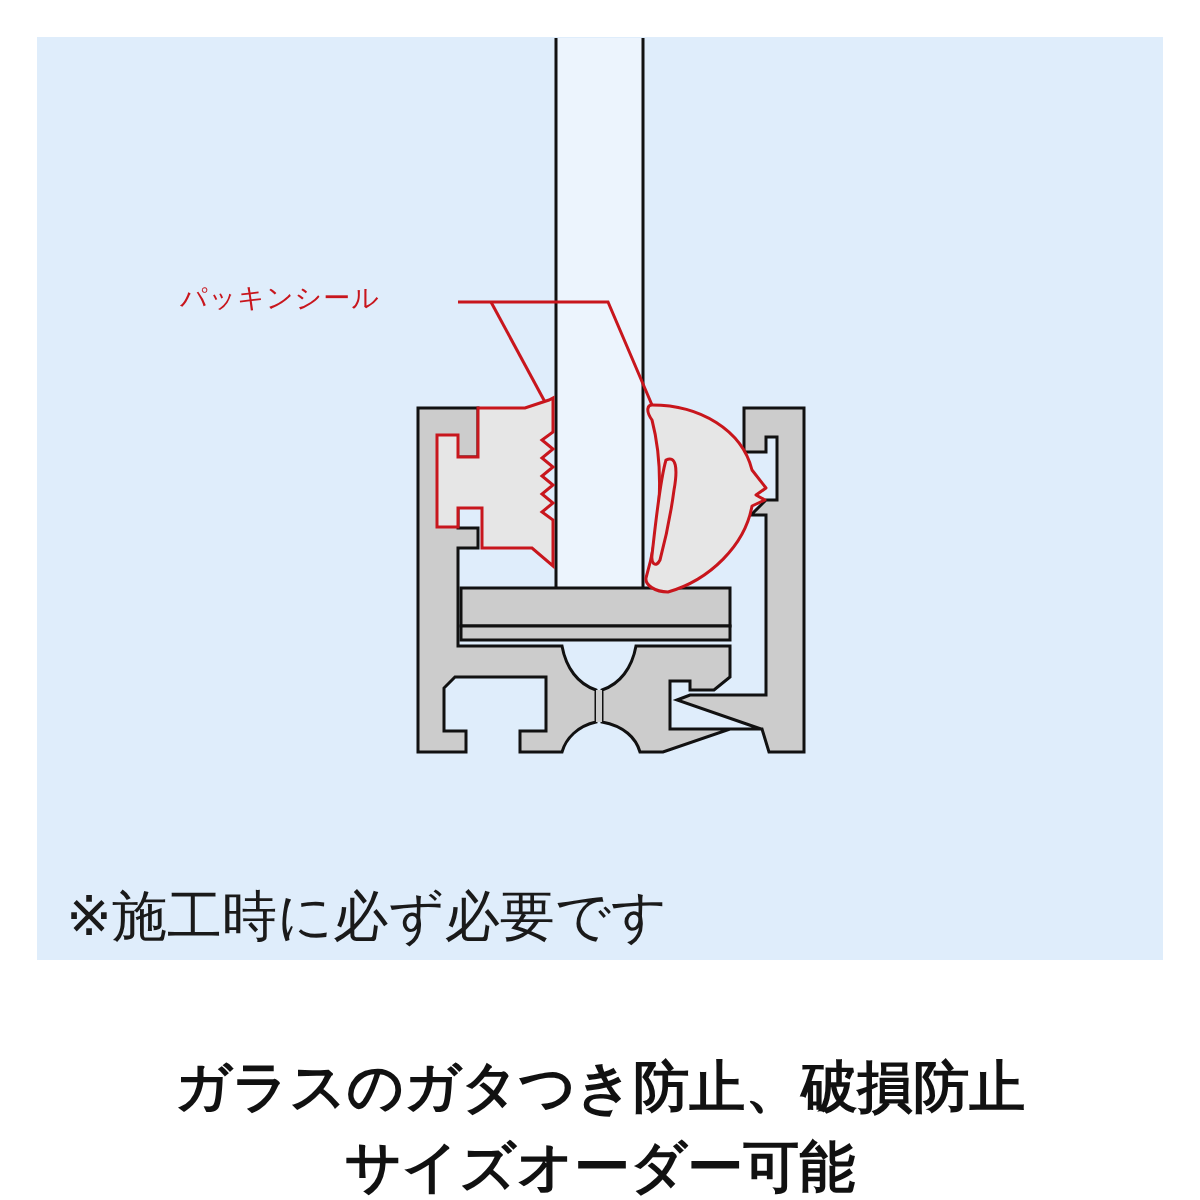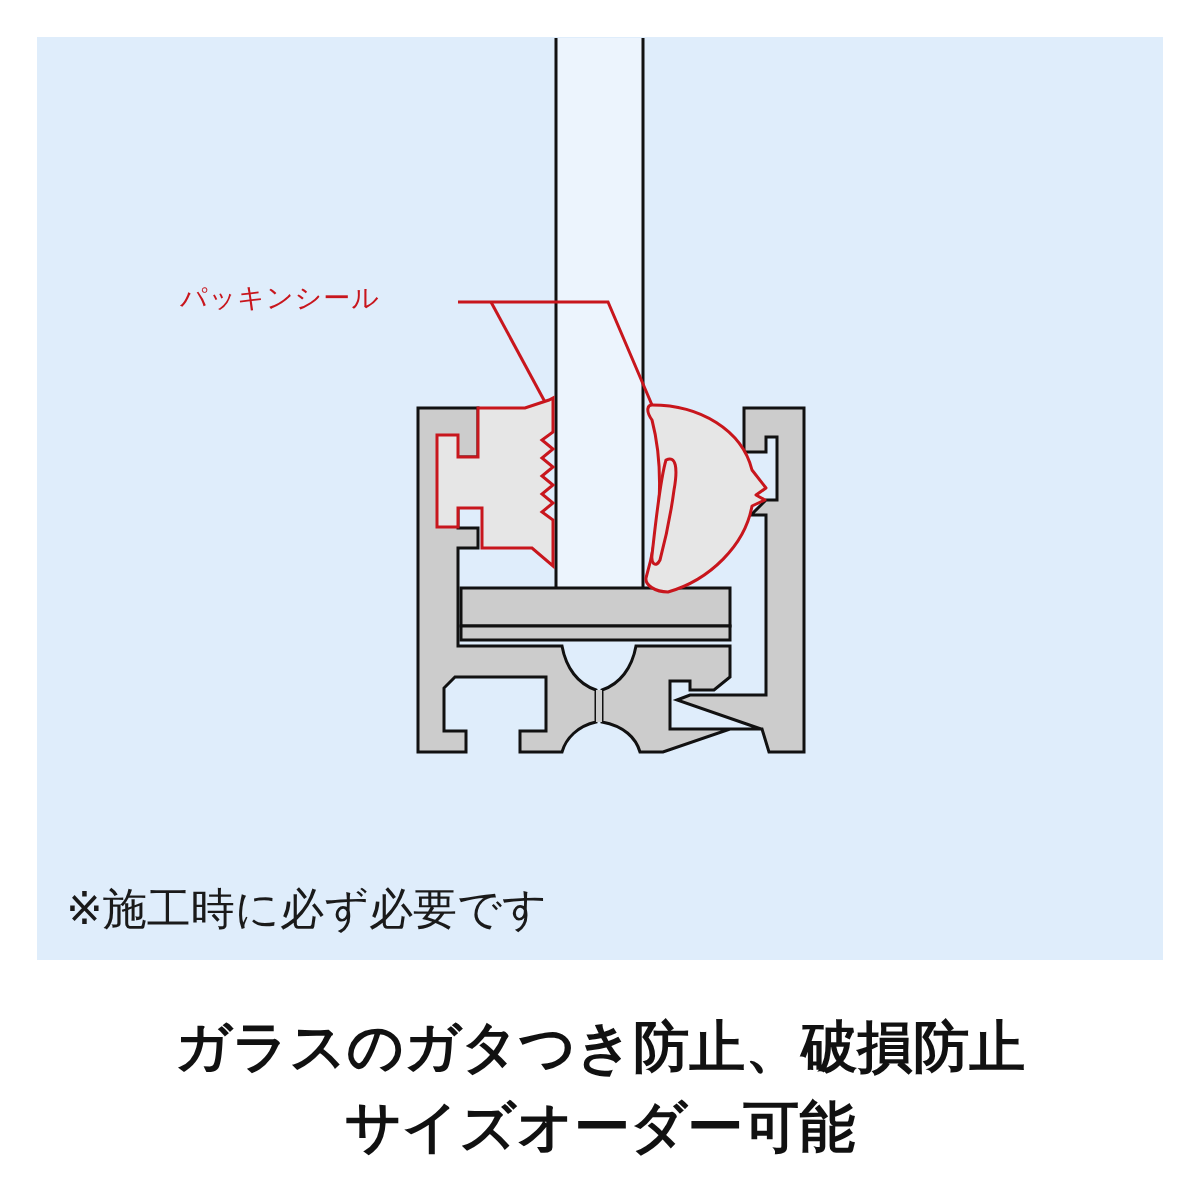--- a/index.html
+++ b/index.html
@@ -24,32 +24,33 @@
       position: absolute;
       left: 180px; top: 280px;
       font-size: 27px;
       color: #c8161d;
       letter-spacing: 1px;
       white-space: nowrap;
     }
     .note {
       position: absolute;
       left: 66px; top: 880px;
-      font-size: 44px;
+      font-size: 55px;
       color: #1a1a1a;
       white-space: nowrap;
     }
     .caption {
       position: absolute;
       left: 0; width: 1200px;
       text-align: center;
       font-size: 56px;
       font-weight: bold;
       color: #111111;
       white-space: nowrap;
+      margin-top: 40px;
     }
     .caption.l1 { top: 1010px; }
     .caption.l2 { top: 1090px; }
   </style>
 </head>
 <body>
 
 <div class="panel"></div>
 
 <svg class="diagram" viewBox="0 0 1200 1200" xmlns="http://www.w3.org/2000/svg">

